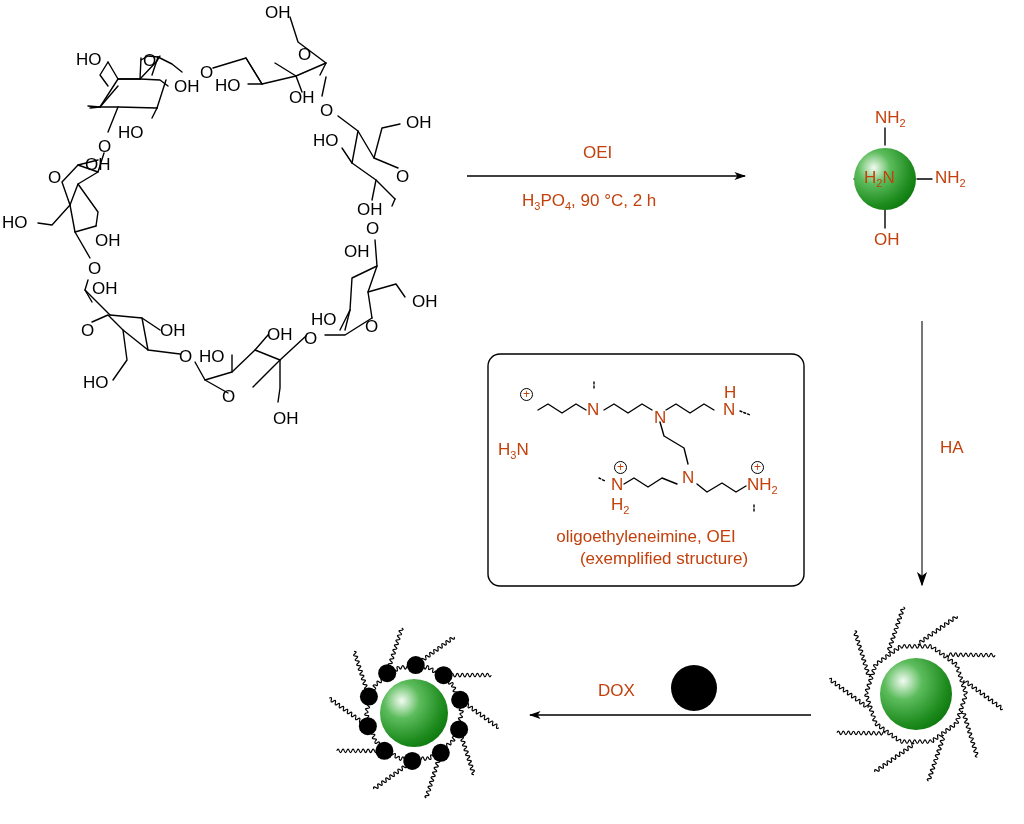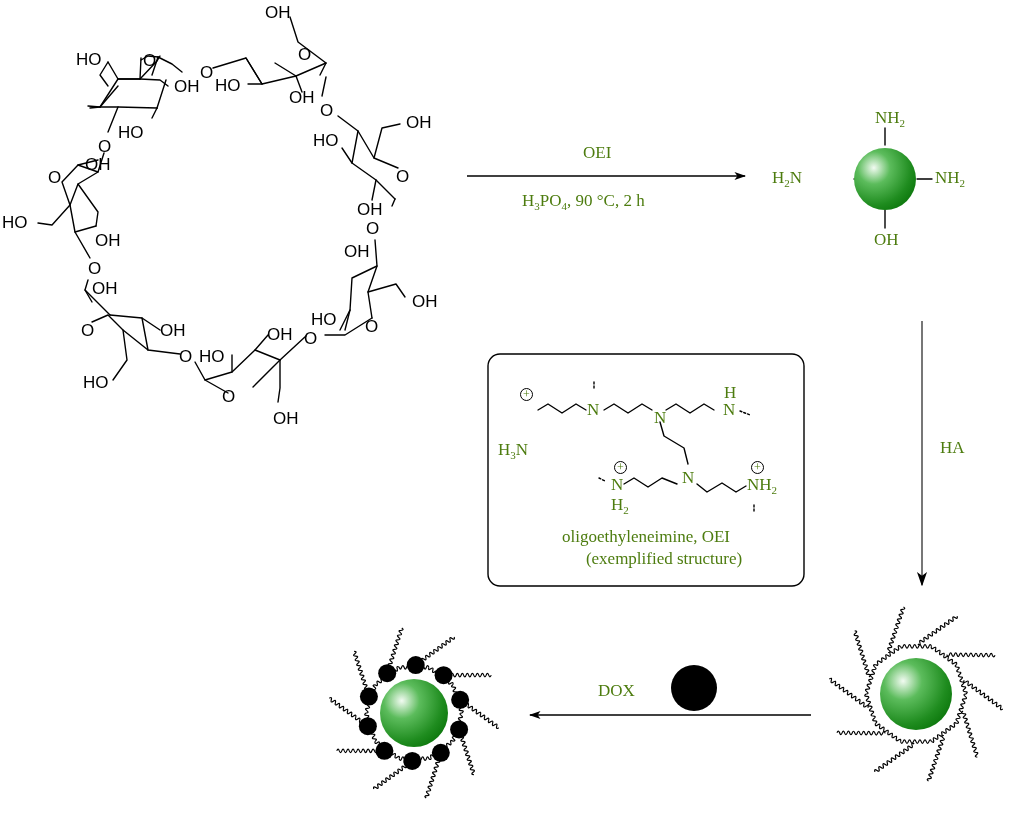--- a/index.html
+++ b/index.html
@@ -1,20 +1,20 @@
 <!DOCTYPE html>
 <html><head>
 <meta charset="utf-8">
 <style>
   html,body{margin:0;padding:0;background:#fff;}
   body{width:1024px;height:824px;position:relative;overflow:hidden;font-family:"Liberation Sans",sans-serif;color:#000;}
   svg{position:absolute;left:0;top:0;}
   .lbl{font-family:"Liberation Sans",sans-serif;font-size:17px;fill:#000;}
   .bond{stroke:#000;stroke-width:1.4;fill:none;stroke-linecap:round;stroke-linejoin:round;}
-  .txt{position:absolute;font-family:Liberation Serif, serif;font-size:17px;color:#4d7c0f;white-space:nowrap;}
+  .txt{position:absolute;font-family:Liberation Sans, sans-serif;font-size:17px;color:#c2410c;white-space:nowrap;}
   .center{text-align:center;}
 </style>
 </head>
 <body>
 
 <svg width="1024" height="824" viewBox="0 0 1024 824">
   <defs>
     <radialGradient id="sph" cx="0.32" cy="0.32" r="0.75">
       <stop offset="0" stop-color="#f2fbf2"></stop>
       <stop offset="0.35" stop-color="#5cbc5c"></stop>
@@ -229,21 +229,21 @@
       <circle cx="415.7199869703307" cy="665.030826098192" r="9" fill="#000000"></circle>
       <circle cx="443.5870716732367" cy="675.2031060826058" r="9" fill="#000000"></circle>
       <circle cx="460.1529006245455" cy="699.81251487429" r="9" fill="#000000"></circle>
     </g>
 </svg>
 
 <div class="txt" style="left:583px;top:143px;">OEI</div>
 <div class="txt" style="left:522px;top:191px;">H<sub style="font-size:11px">3</sub>PO<sub style="font-size:11px">4</sub><span>, 90 °C, 2 h</span></div>
 
 <div class="txt" style="left:875px;top:108px;">NH<sub style="font-size:11px">2</sub></div>
-<div class="txt" style="left:772px;top:168px;">H<sub style="font-size:11px">2</sub>N</div>
+<div class="txt" style="left:864px;top:168px;">H<sub style="font-size:11px">2</sub>N</div>
 <div class="txt" style="left:935px;top:168px;">NH<sub style="font-size:11px">2</sub></div>
 <div class="txt" style="left:874px;top:230px;">OH</div>
 
 <div class="txt" style="left:940px;top:438px;">HA</div>
 <div class="txt" style="left:598px;top:681px;">DOX</div>
 
 <div class="txt" style="left:498px;top:403px;margin-top:37px;">H<sub style="font-size:11px">3</sub>N</div>
 <div class="txt" style="left:520px;top:388px;font-size:12px;border:1px solid #000;border-radius:50%;width:11px;height:11px;line-height:11px;text-align:center;">+</div>
 <div class="txt" style="left:587px;top:400px;">N</div>
 <div class="txt" style="left:654px;top:408px;">N</div>

